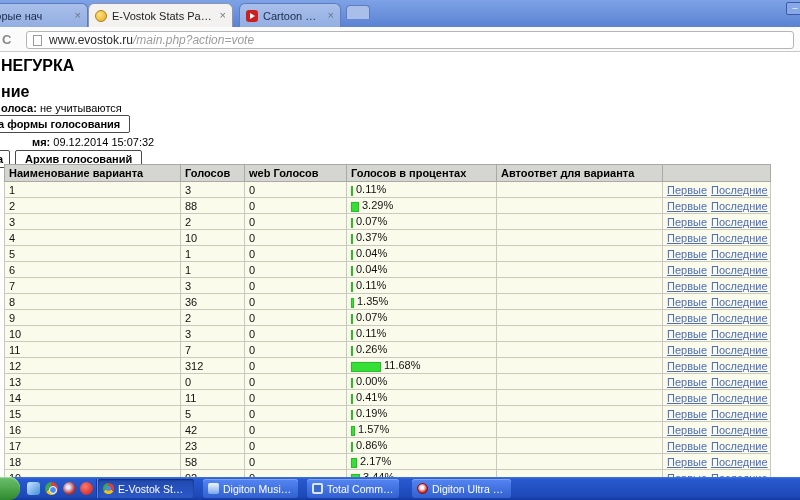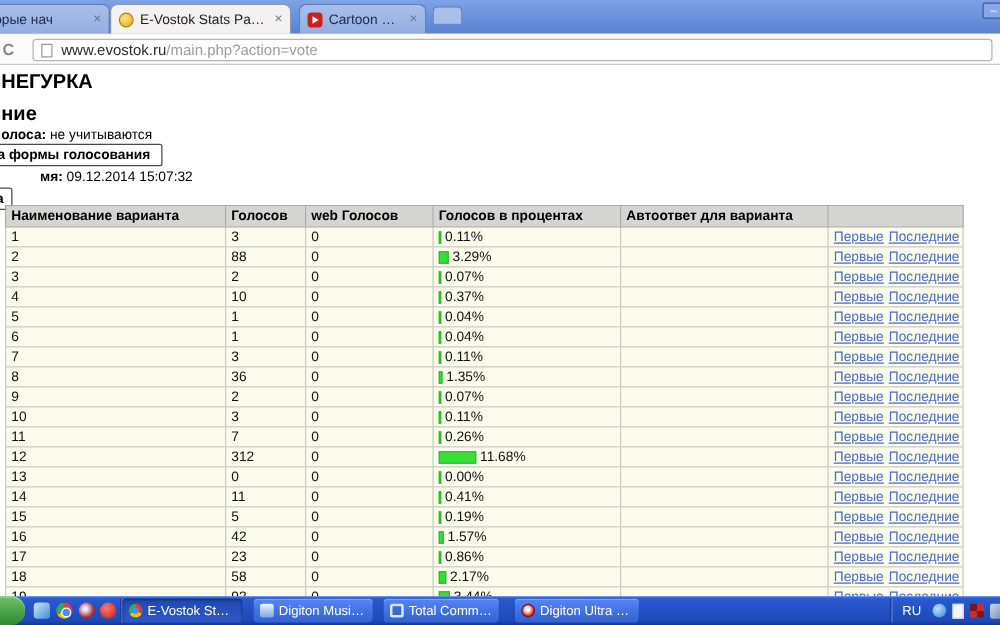--- a/index.html
+++ b/index.html
@@ -28,21 +28,21 @@
 
   .toolbar { position:absolute; left:0; top:27px; width:800px; height:25px; background:#fbfbfb;
              border-bottom:1px solid #c9c9c9; }
   .reload { position:absolute; left:2px; top:5px; font-size:13px; font-weight:bold; color:#8a8a8a; }
   .addressbar { position:absolute; left:26px; top:4px; width:768px; height:18px; background:#fff;
                 border:1px solid #b5b5b5; border-radius:3px; display:flex; align-items:center; padding:0 6px; }
   .page-icon { width:9px; height:11px; border:1px solid #9a9a9a; background:#fff; margin-right:7px; flex:none; position:relative; }
   .page-icon:after { content:""; position:absolute; right:0; top:0; border-top:3px solid #fbfbfb; border-left:3px solid transparent; }
   .url { font-size:12px; white-space:nowrap; }
   .url .host { color:#2b2b2b; }
-  .url .path { color:#9c9c9c; }
+  .url .path { color:#9c9c9c;font-style:italic; }
 
   
   .content { position:absolute; left:0; top:52px; width:800px; height:425px; background:#fff; overflow:hidden; }
   .pg-title { position:absolute; left:1px; top:5px; font-size:16px; font-weight:bold; color:#000; }
   .pg-sub { position:absolute; left:1px; top:31px; font-size:16px; font-weight:bold; color:#000; }
   .pg-note { position:absolute; left:1px; top:50px; font-size:11px; color:#000; }
   .pg-note b { font-weight:bold; }
   .btn { display:inline-block; background:#fff; border:1px solid #4a4a4a; border-radius:2px;
          font-size:11px; font-weight:bold; color:#000; padding:2px 9px; white-space:nowrap; }
   .form-code-btn { position:absolute; left:-12px; top:63px; }
@@ -131,20 +131,21 @@
   </div>
 
   <div class="content">
     <div class="pg-title">НЕГУРКА</div>
     <div class="pg-sub">ние</div>
     <div class="pg-note"><b>олоса:</b><span> не учитываются</span></div>
     <div class="btn form-code-btn">а формы голосования</div>
     <div class="pg-time"><b>мя:</b><span> 09.12.2014 15:07:32</span></div>
     <div class="actions">
         <div class="btn btn-fragment">а</div>
+        <div class="btn">Архив голосований</div>
       </div>
 
     <table class="vote-table">
       <colgroup>
         <col class="c-name">
           <col class="c-votes">
           <col class="c-web">
         <col class="c-pct">
           <col class="c-auto">
           <col class="c-links">
@@ -334,22 +335,14 @@
     </div>
     <div class="taskbtn" style="left:307px; width:92px;">
       <span class="tb-icon tbi-tc"></span>
       <span class="tb-label">Total Commander 7.5...</span>
     </div>
     <div class="taskbtn" style="left:412px; width:99px;">
       <span class="tb-icon tbi-du"></span>
       <span class="tb-label">Digiton Ultra - Главн...</span>
     </div>
 
-    <div class="tray">
-      <span class="tray-div"></span>
-      <span class="tray-lang">RU</span>
-      <span class="tray-ic tri-vol"></span>
-      <span class="tray-ic tri-doc"></span>
-      <span class="tray-ic tri-grid"></span>
-      <span class="tray-ic tri-edge"></span>
-    </div>
   </div>
 </div>
 
 </body></html>

